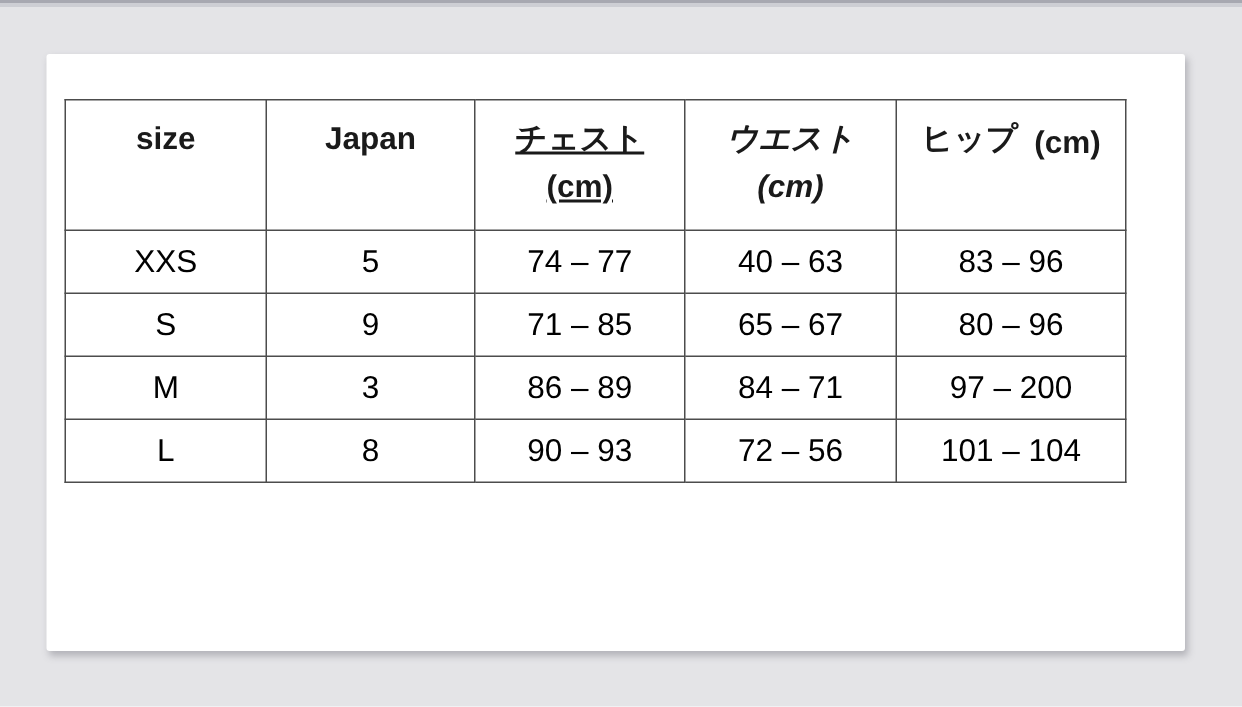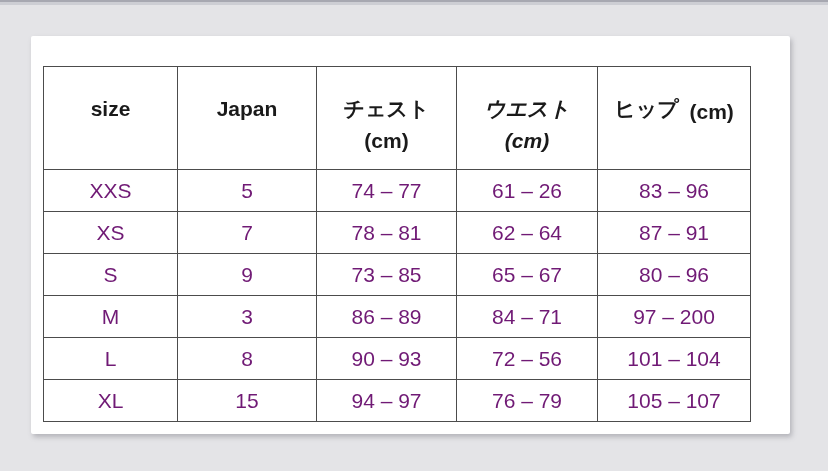--- a/index.html
+++ b/index.html
@@ -40,36 +40,36 @@
     width: 702px;
   }
   .size-table th, .size-table td {
     border: 1.5px solid #4c4c4c;
     text-align: center;
     padding: 0;
   }
   .size-table th {
     height: 76px;
     vertical-align: top;
-    padding-top: 26px;
+    padding-top: 10px;
     font-size: 21px;
     font-weight: 700;
     color: #1a1a1a;
     line-height: 1.5;
   }
   .size-table td {
     height: 41px;
     vertical-align: middle;
     font-size: 21px;
     font-weight: 400;
-    color: #701a75;
+    color: #000000;
   }
   .col-size  { width: 133px; }
   .col-japan { width: 138px; }
-  .col-chest { width: 139px; }
+  .col-chest { width: 139px; text-decoration: underline; }
   .col-waist { width: 140px; font-style: italic; }
   .col-hip   { width: 152px; }
   th .unit-block {
     display: block;
     font-weight: 700;
   }
   th .unit-inline {
     display: inline-block;
     margin-left: 5px;
     position: relative;
@@ -103,53 +103,39 @@
           <span>ヒップ</span>
           <span class="unit-inline">(cm)</span>
         </th>
       </tr>
     </thead>
     <tbody>
       <tr>
         <td>XXS</td>
         <td>5</td>
         <td>74 – 77</td>
-        <td>61 – 26</td>
+        <td>40 – 63</td>
         <td>83 – 96</td>
-      </tr>
-      <tr>
-        <td>XS</td>
-        <td>7</td>
-        <td>78 – 81</td>
-        <td>62 – 64</td>
-        <td>87 – 91</td>
       </tr>
       <tr>
         <td>S</td>
         <td>9</td>
-        <td>73 – 85</td>
+        <td>71 – 85</td>
         <td>65 – 67</td>
         <td>80 – 96</td>
       </tr>
       <tr>
         <td>M</td>
         <td>3</td>
         <td>86 – 89</td>
         <td>84 – 71</td>
         <td>97 – 200</td>
       </tr>
       <tr>
         <td>L</td>
         <td>8</td>
         <td>90 – 93</td>
         <td>72 – 56</td>
         <td>101 – 104</td>
       </tr>
-      <tr>
-        <td>XL</td>
-        <td>15</td>
-        <td>94 – 97</td>
-        <td>76 – 79</td>
-        <td>105 – 107</td>
-      </tr>
     </tbody>
   </table>
 </div>
 
 </body></html>

